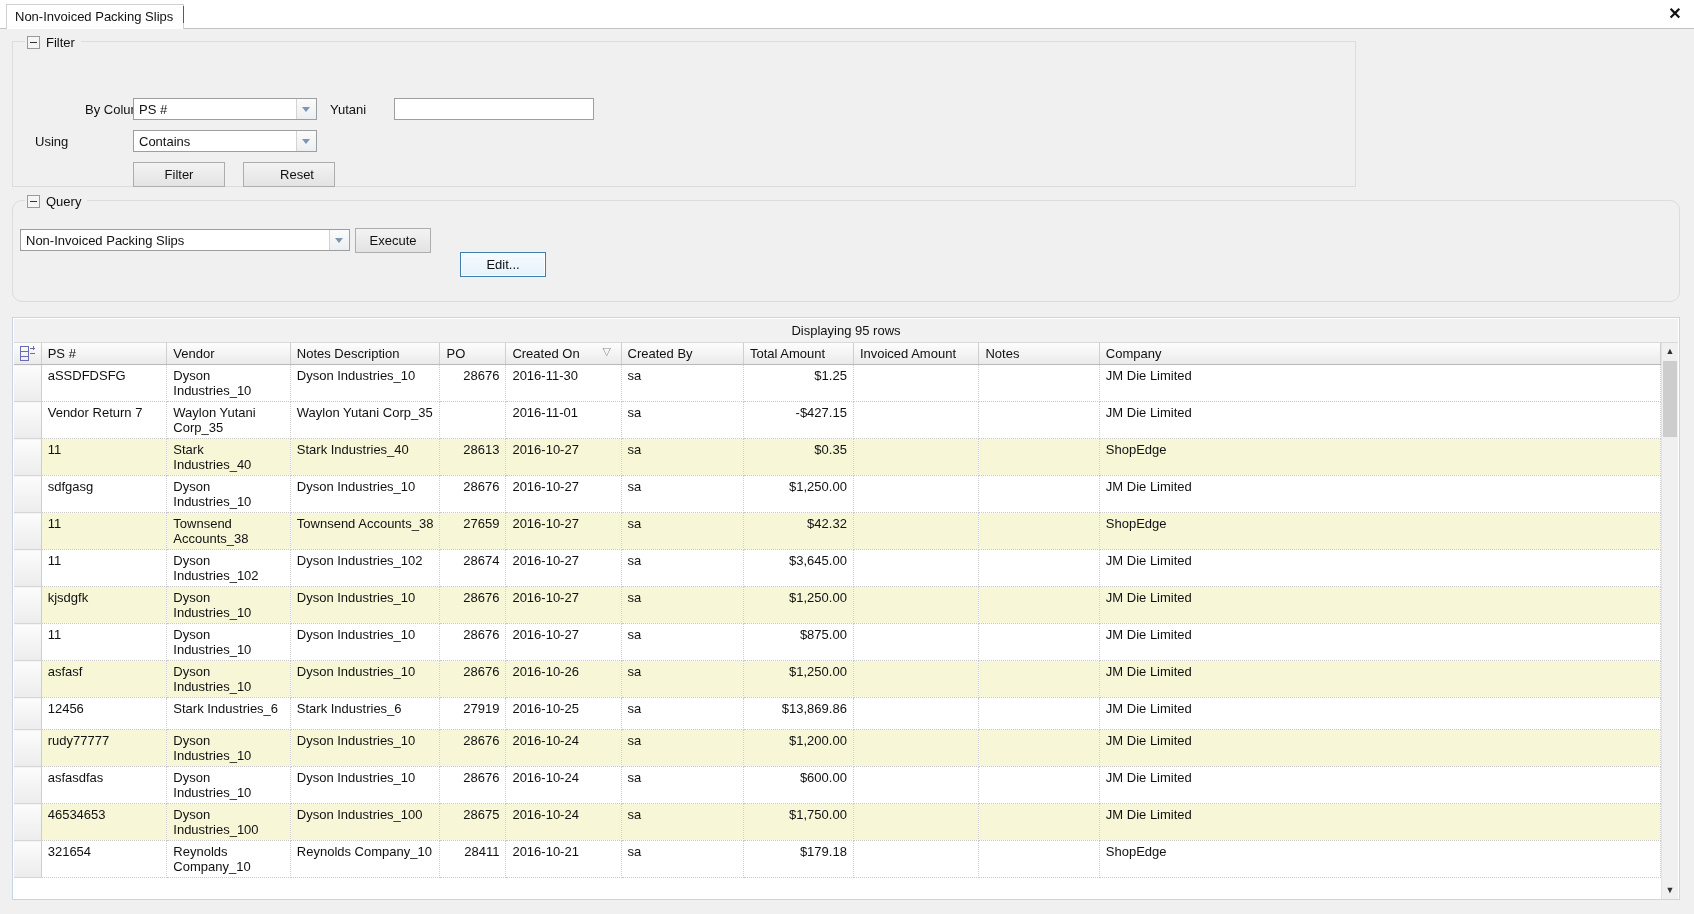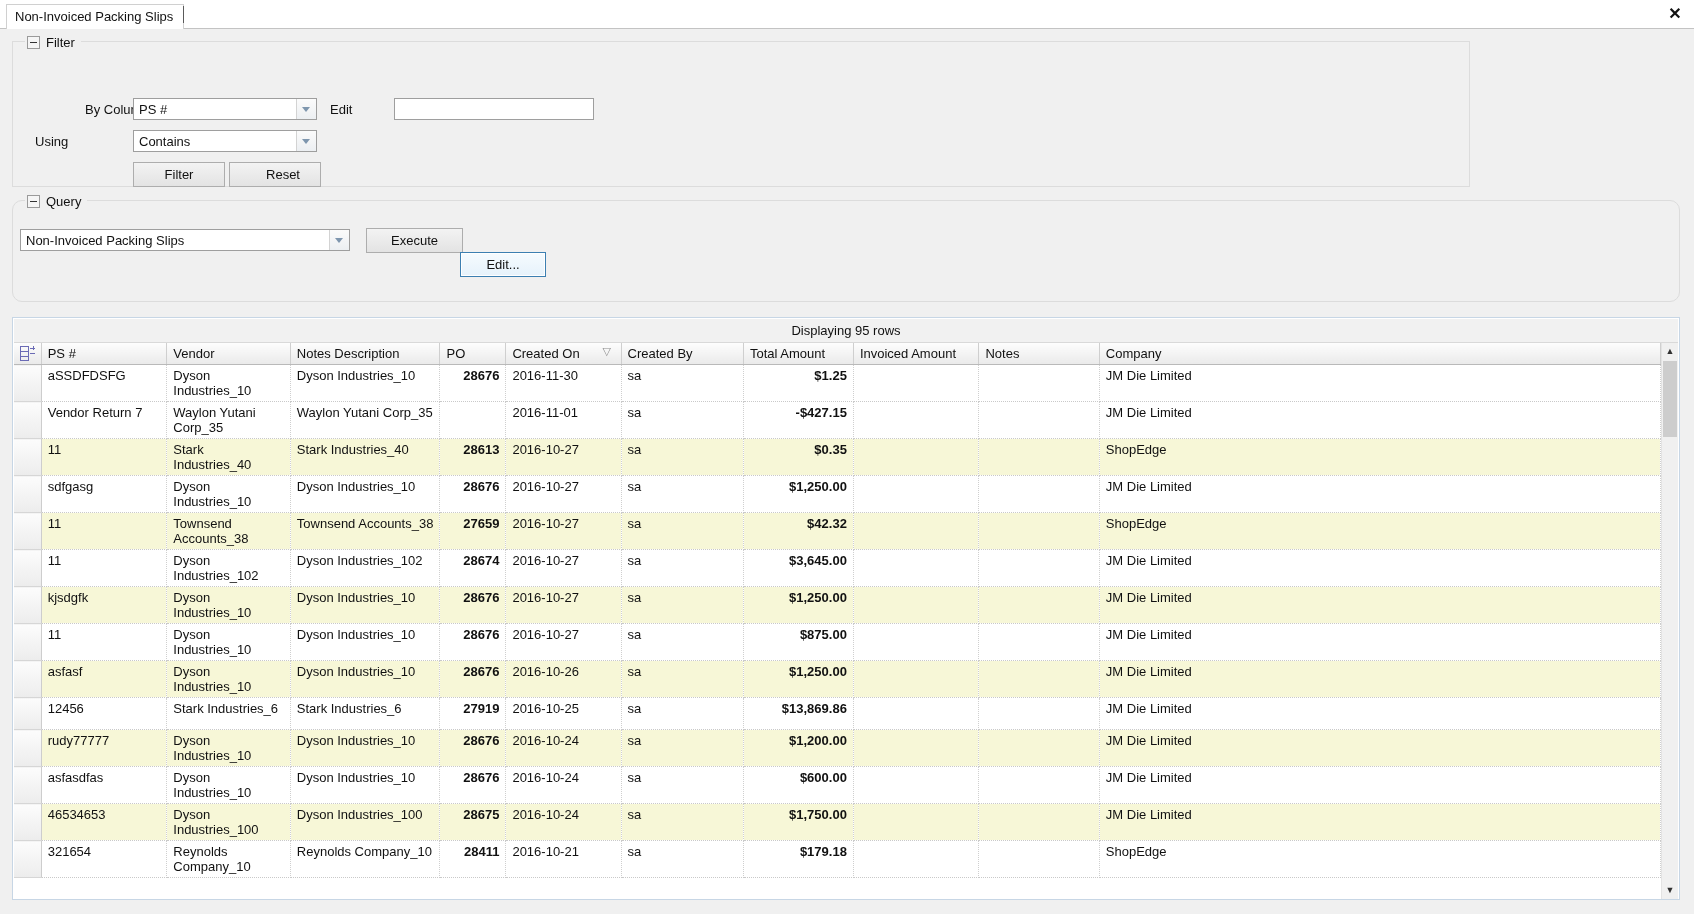--- a/index.html
+++ b/index.html
@@ -105,21 +105,21 @@
     flex: 0 0 auto;
   }
   .expander::before {
     content: "";
     position: absolute;
     left: 2px; top: 5px;
     width: 7px; height: 1px;
     background: #333;
   }
 
-  #filterbox { left: 12px; top: 12px; width: 1458px; height: 146px; }
+  #filterbox { left: 12px; top: 12px; width: 1344px; height: 146px; }
   #querybox  { left: 12px; top: 171px; width: 1668px; height: 102px; border-radius: 10px; }
   #gridbox   { left: 12px; top: 288px; width: 1668px; height: 583px;
                border: 1px solid #c7d6e5; background: #ffffff; }
 
   
   .lbl {
     position: absolute;
     font-size: 13px;
     color: #111;
     white-space: nowrap;
@@ -267,21 +267,21 @@
     overflow: hidden;
   }
   table.grid td.rowhdr {
     background: linear-gradient(#fcfcfc, #ececec);
     border-right: 1px solid #cdcdcd;
     border-bottom: 1px solid #d6d6d6;
     padding: 0;
   }
   tr.alt td { background: #f7f7d7; }
   tr.norm td { background: #ffffff; }
-  td.num { text-align: right; font-weight: bold; }
+  td.num { text-align: right; }
 
   .selicon {
     display: inline-block;
     width: 15px; height: 15px;
     position: relative;
     margin-top: 3px;
   }
   .selicon i {
     position: absolute;
     display: block;
@@ -338,45 +338,45 @@
       <span class="expander"></span>
       <span>Filter</span>
     </div>
 
     <div class="lbl" style="left:28px; top:60px;margin-left:44px;">By Column</div>
     <div class="combo" style="left:120px; top:56px; width:184px;">
       <span class="cval">PS #</span>
       <span class="cbtn"></span>
     </div>
 
-    <div class="lbl" style="left:317px; top:60px;">Edit</div>
+    <div class="lbl" style="left:317px; top:60px;">Yutani</div>
     <input class="txtbox" style="left: 381px; top: 56px; width: 200px;" type="text" placeholder="">
 
     <div class="lbl" style="left:22px; top:92px;">Using</div>
     <div class="combo" style="left:120px; top:88px; width:184px;">
       <span class="cval">Contains</span>
       <span class="cbtn"></span>
     </div>
 
     <div class="btn" style="left:120px; top:120px; width:92px;">Filter</div>
-    <div class="btn" style="left:216px; top:120px; width:92px;padding-left:16px;">Reset</div>
+    <div class="btn" style="left:230px; top:120px; width:92px;padding-left:16px;">Reset</div>
   </div>
 
   <div class="groupbox" id="querybox">
     <div class="gb-title">
       <span class="expander"></span>
       <span>Query</span>
     </div>
 
     <div class="combo" style="left:7px; top:28px; width:330px;">
       <span class="cval">Non-Invoiced Packing Slips</span>
       <span class="cbtn"></span>
     </div>
 
-    <div class="btn" style="left:353px; top:27px; width:97px;">Execute</div>
+    <div class="btn" style="left:342px; top:27px; width:76px;">Execute</div>
     <div class="btn focus" style="left:447px; top:27px; width:86px;">Edit...</div>
   </div>
 
   <div class="groupbox" id="gridbox">
 
     <div class="grid-status">Displaying 95 rows</div>
 
     <div class="grid-area">
       <table class="grid">
         <colgroup id="gridcols">

